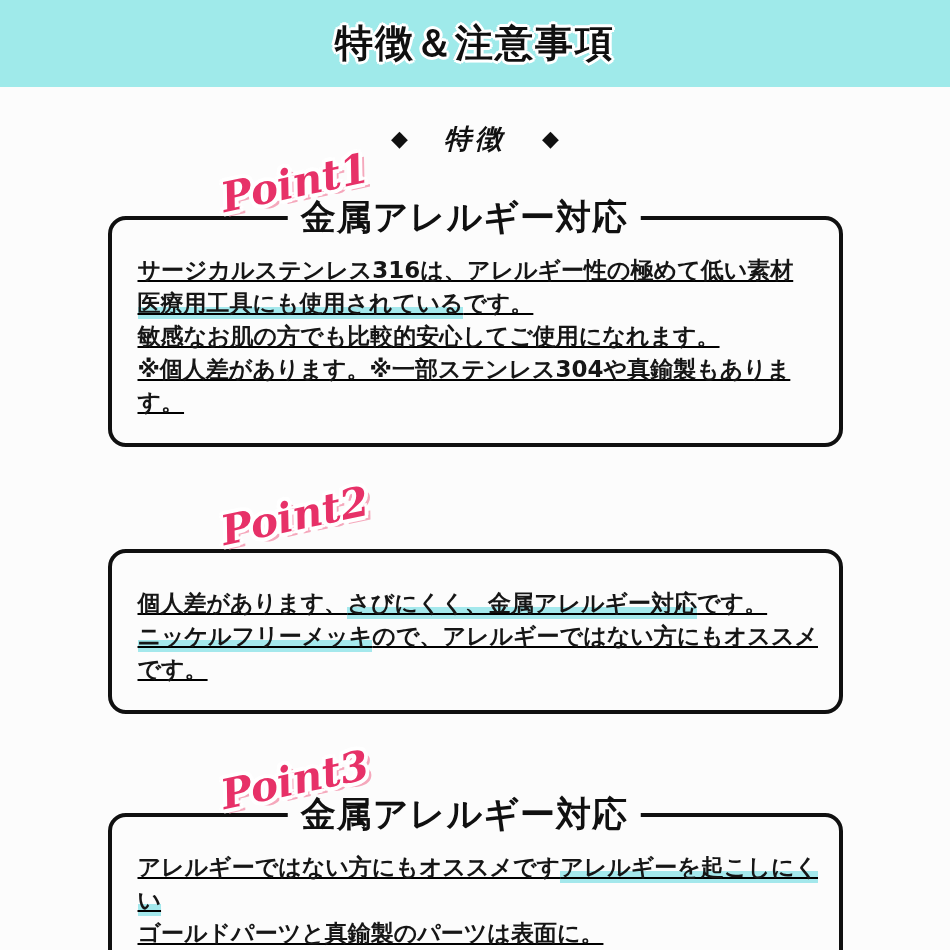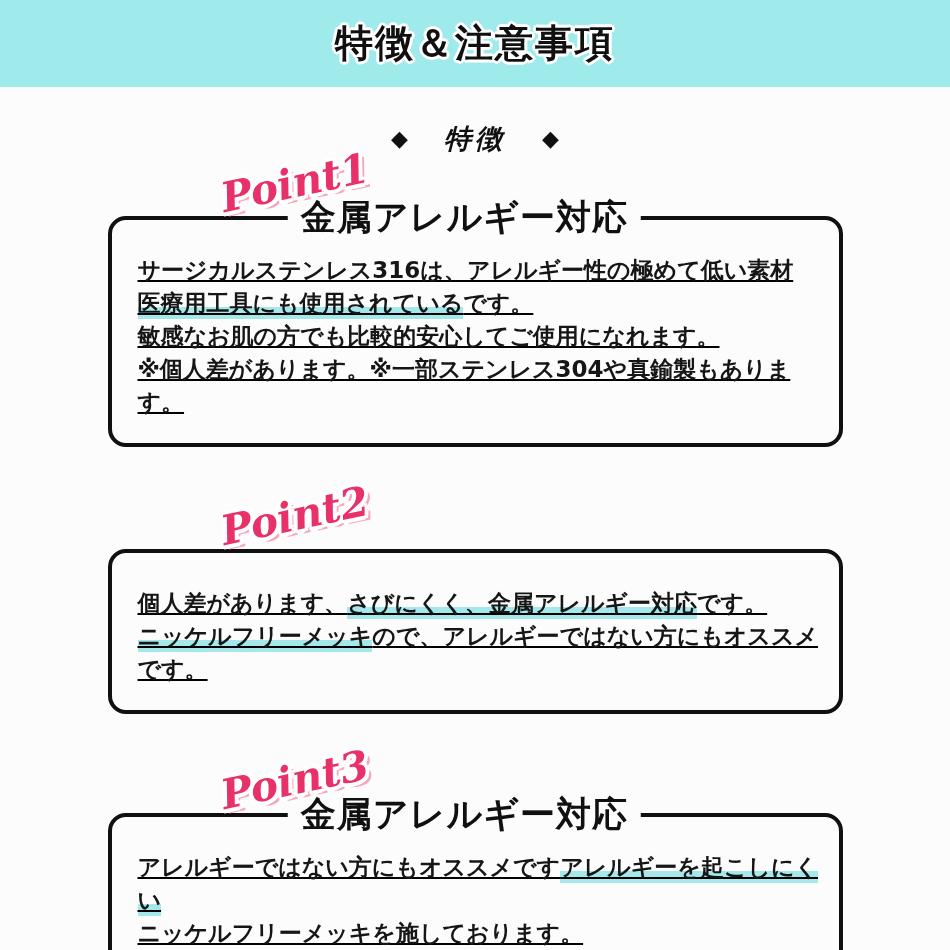--- a/index.html
+++ b/index.html
@@ -132,18 +132,18 @@
     <span class="badge">Point2</span>
     <div class="box">
       <p class="box-body"><span>個人差があります、</span><span class="hl">さびにくく、金属アレルギー対応</span><span>です。</span><br><span class="hl">ニッケルフリーメッキ</span><span>ので、アレルギーではない方にもオススメです。</span></p>
     </div>
   </section>
 
   <section class="point">
     <span class="badge">Point3</span>
     <div class="box">
       <h2 class="box-title">金属アレルギー対応</h2>
-      <p class="box-body"><span>アレルギーではない方にもオススメです</span><span class="hl">アレルギーを起こしにくい</span><br><span>ニッケルフリーメッキを施しております。</span><br></p>
+      <p class="box-body"><span>アレルギーではない方にもオススメです</span><span class="hl">アレルギーを起こしにくい</span><br><span>ゴールドパーツと真鍮製のパーツは表面に。</span><br></p>
     </div>
   </section>
 </main>
 
 </div>
 
 </body></html>

